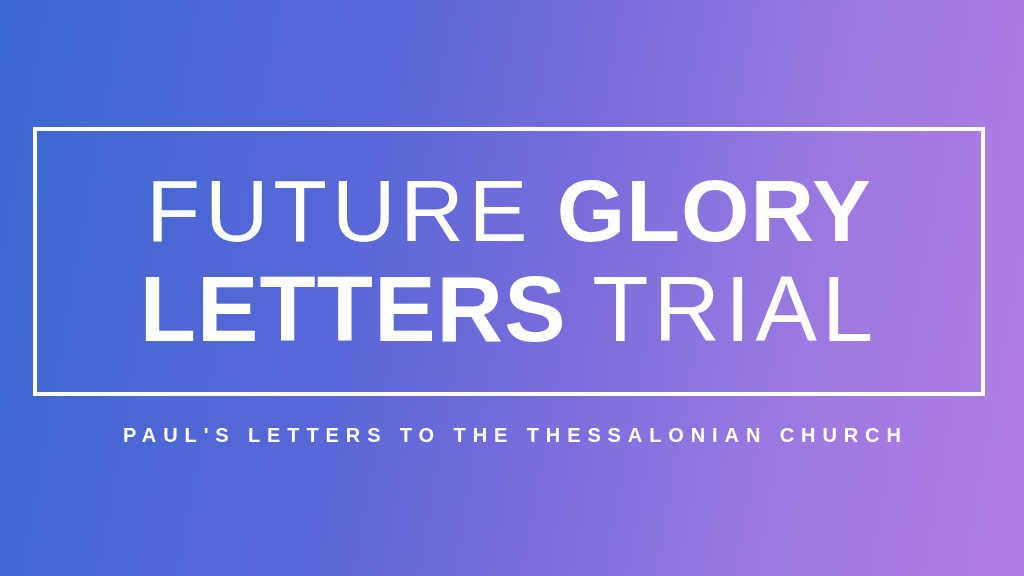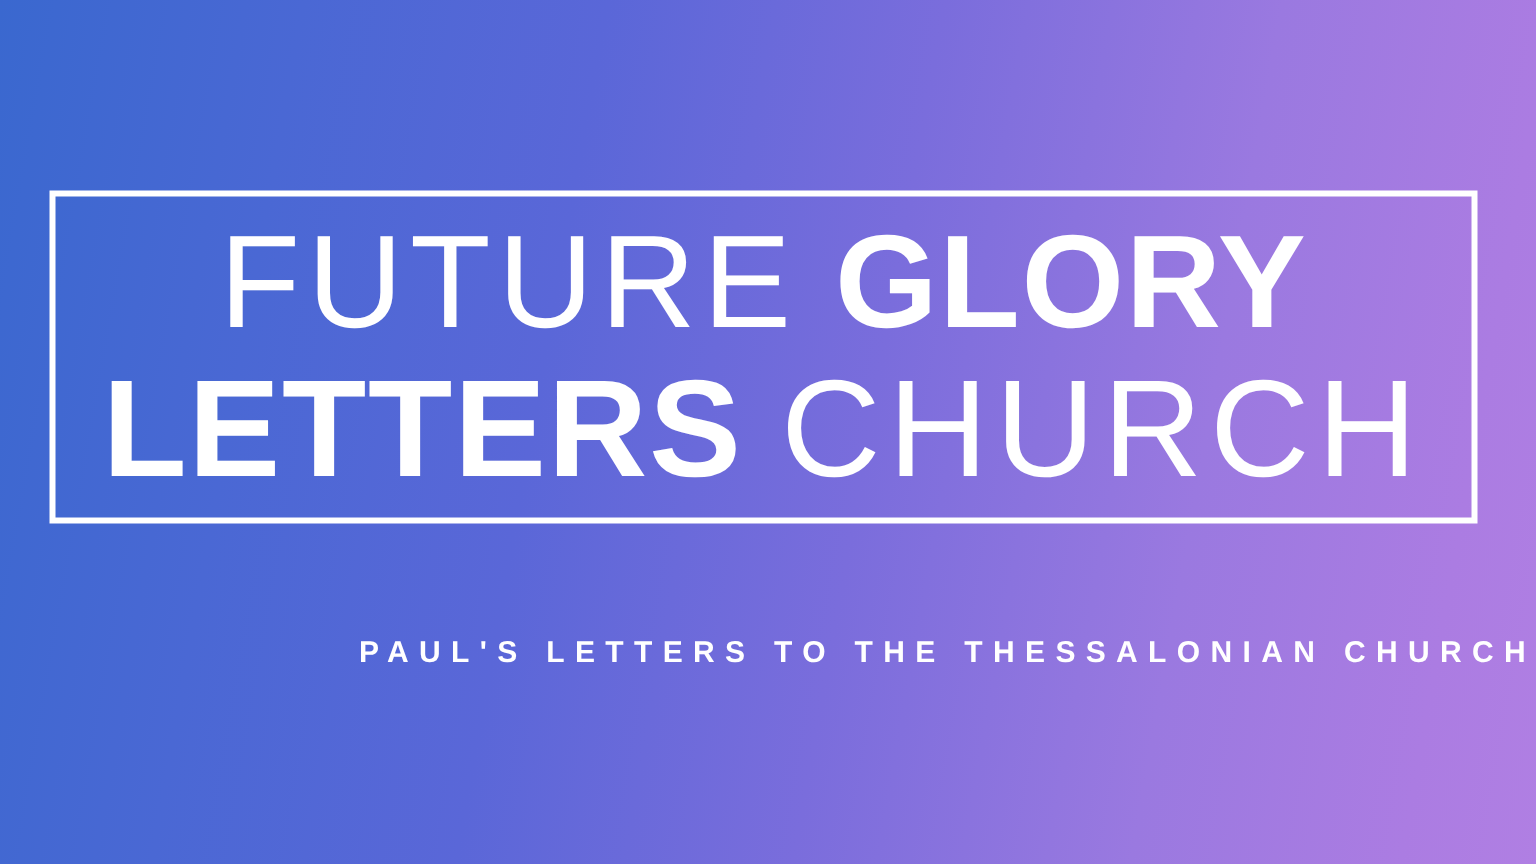--- a/index.html
+++ b/index.html
@@ -27,21 +27,21 @@
     font-family:"Liberation Sans", sans-serif;
     overflow:hidden;
   }
 
   
   #title-frame {
     position:absolute;
     left:33px;
     top:127px;
     width:952px;
-    height:222px;
+    height:269px;
     border:4px solid #ffffff;
     padding-left:40px;
   }
 
   #title-lines {
     position:absolute;
     left:0;
     top:0;
     width:100%;
     height:100%;
@@ -78,39 +78,39 @@
   }
 
   .gap { letter-spacing:0; }
 
   
   #subtitle {
     position:absolute;
     left:0;
     top:424px;
     width:1024px;
-    text-align:right;
+    text-align:center;
     color:#ffffff;
     font-size:20px;
     font-weight:700;
     letter-spacing:0.345em;
     text-indent:0.345em;
     white-space:nowrap;
   }
 </style>
 </head>
 <body>
 
 <div id="slide">
 
   <div id="title-frame">
     <div id="title-lines">
 
       <div class="title-line title-line-1"><span class="word-light">FUTURE</span><span class="gap">&nbsp;</span><span class="word-bold">GLORY</span></div>
 
-      <div class="title-line title-line-2"><span class="word-bold">LETTERS</span><span class="gap">&nbsp;</span><span class="word-light">CHURCH</span></div>
+      <div class="title-line title-line-2"><span class="word-bold">LETTERS</span><span class="gap">&nbsp;</span><span class="word-light">TRIAL</span></div>
 
     </div>
   </div>
 
   <div id="subtitle">PAUL'S LETTERS TO THE THESSALONIAN CHURCH</div>
 
 </div>
 
 </body></html>

